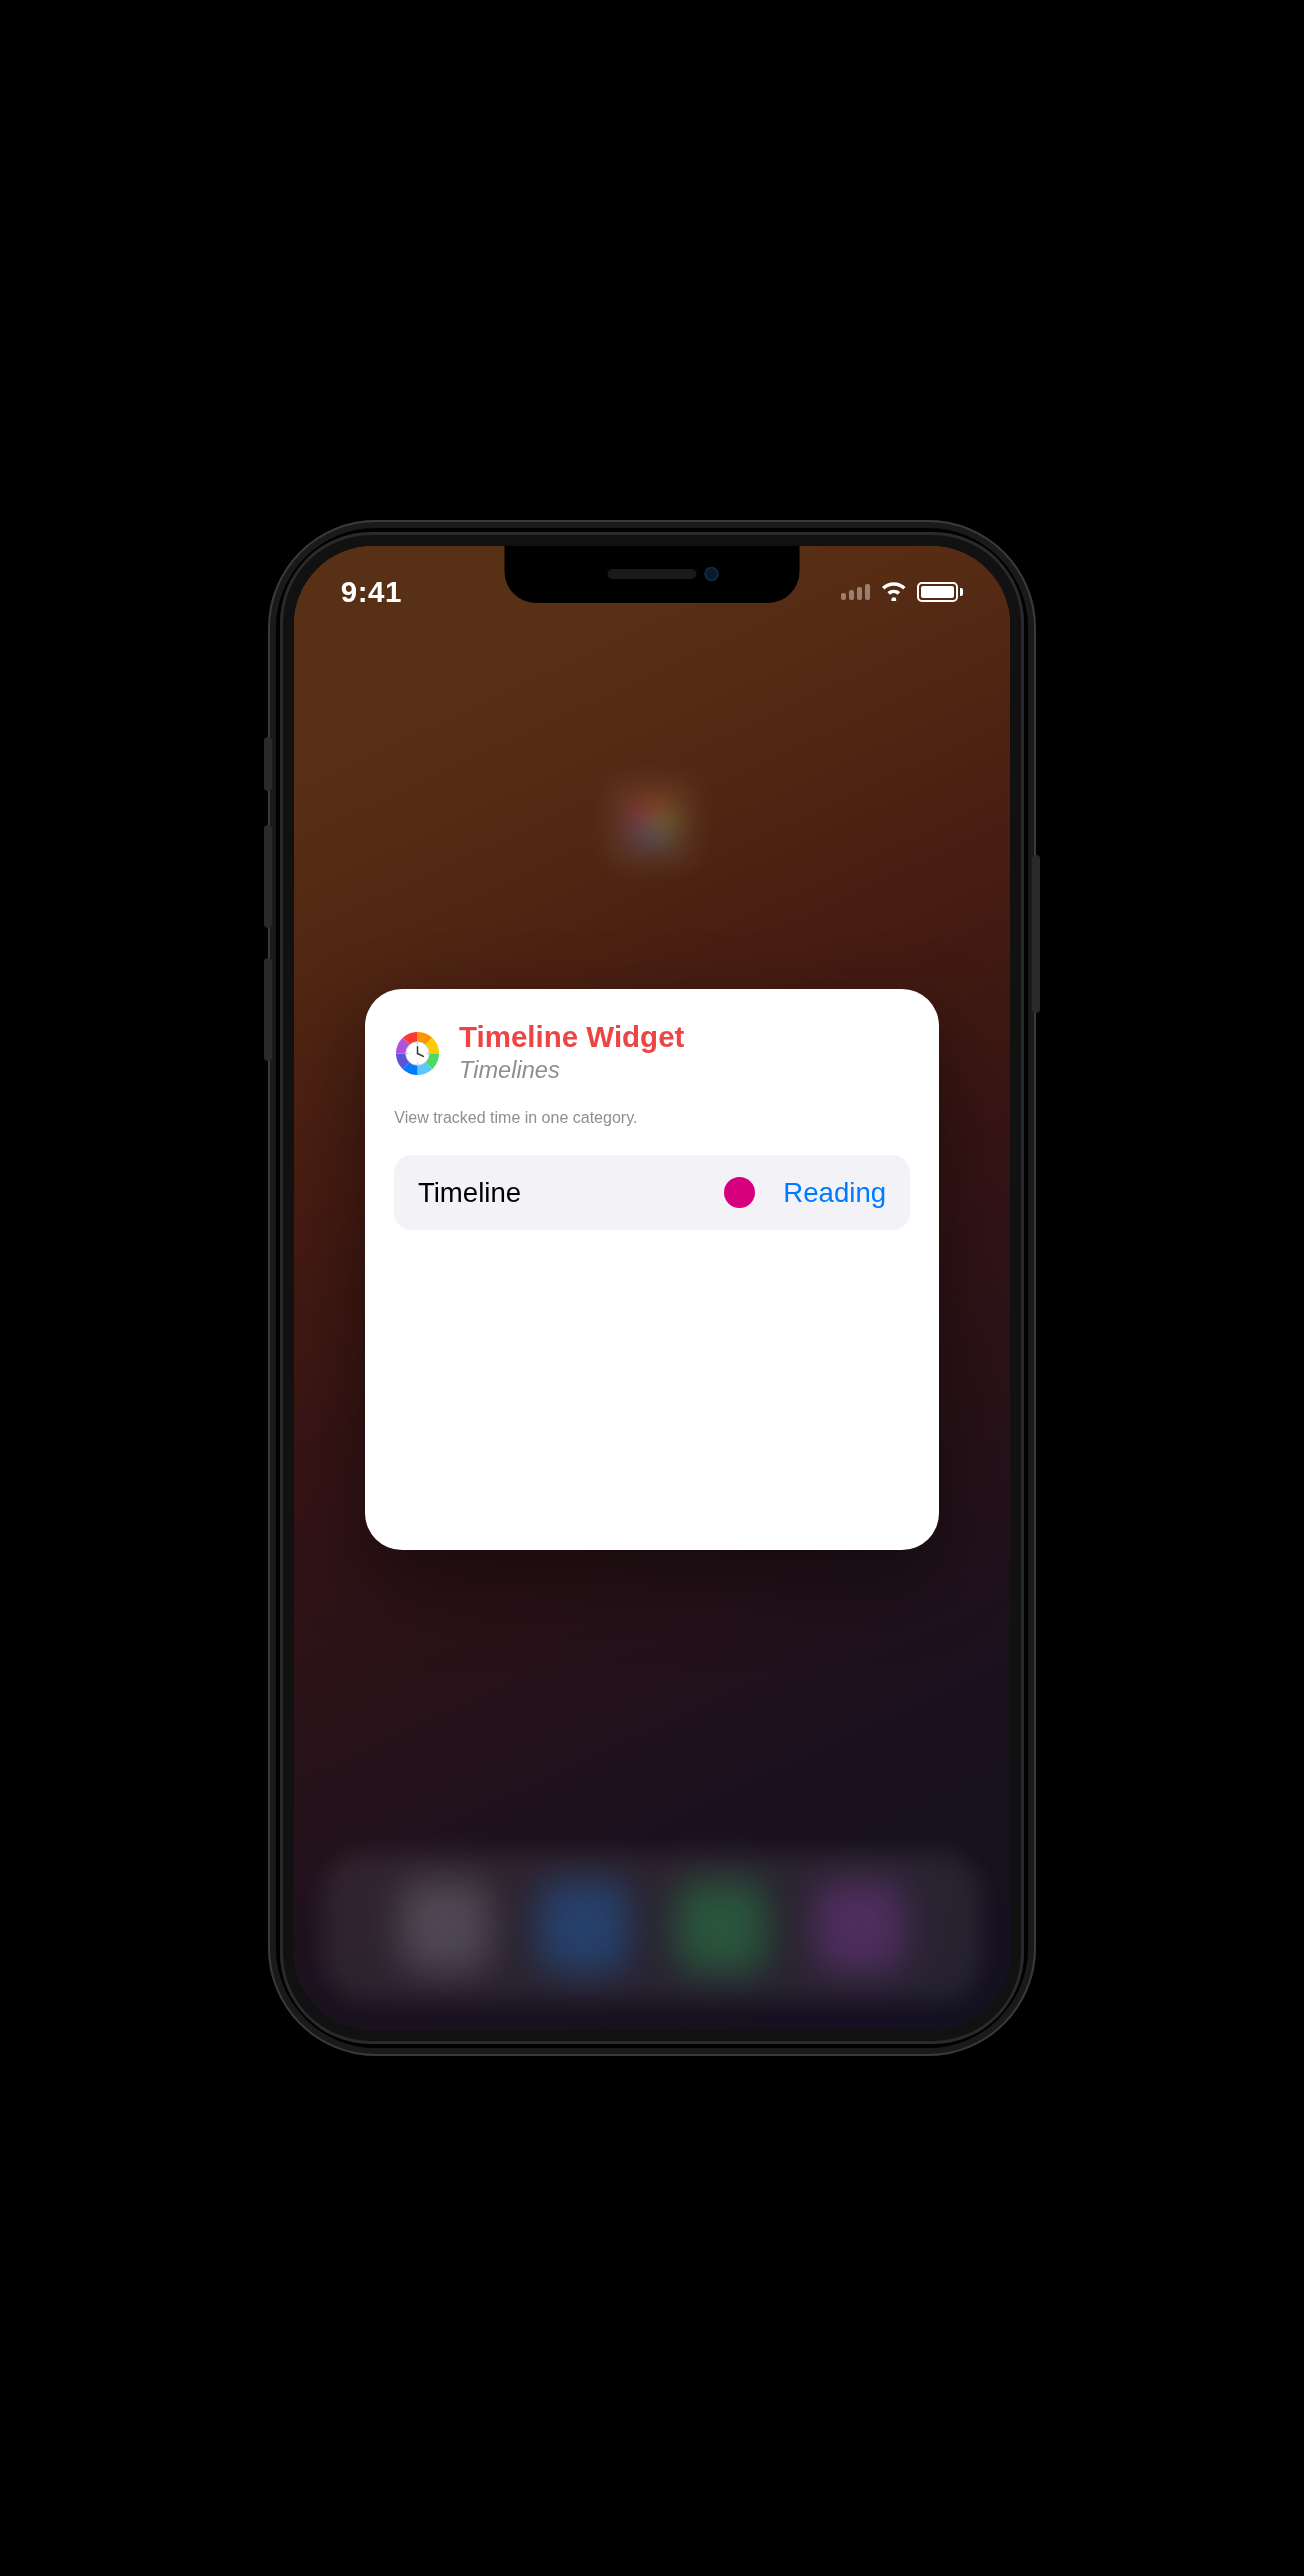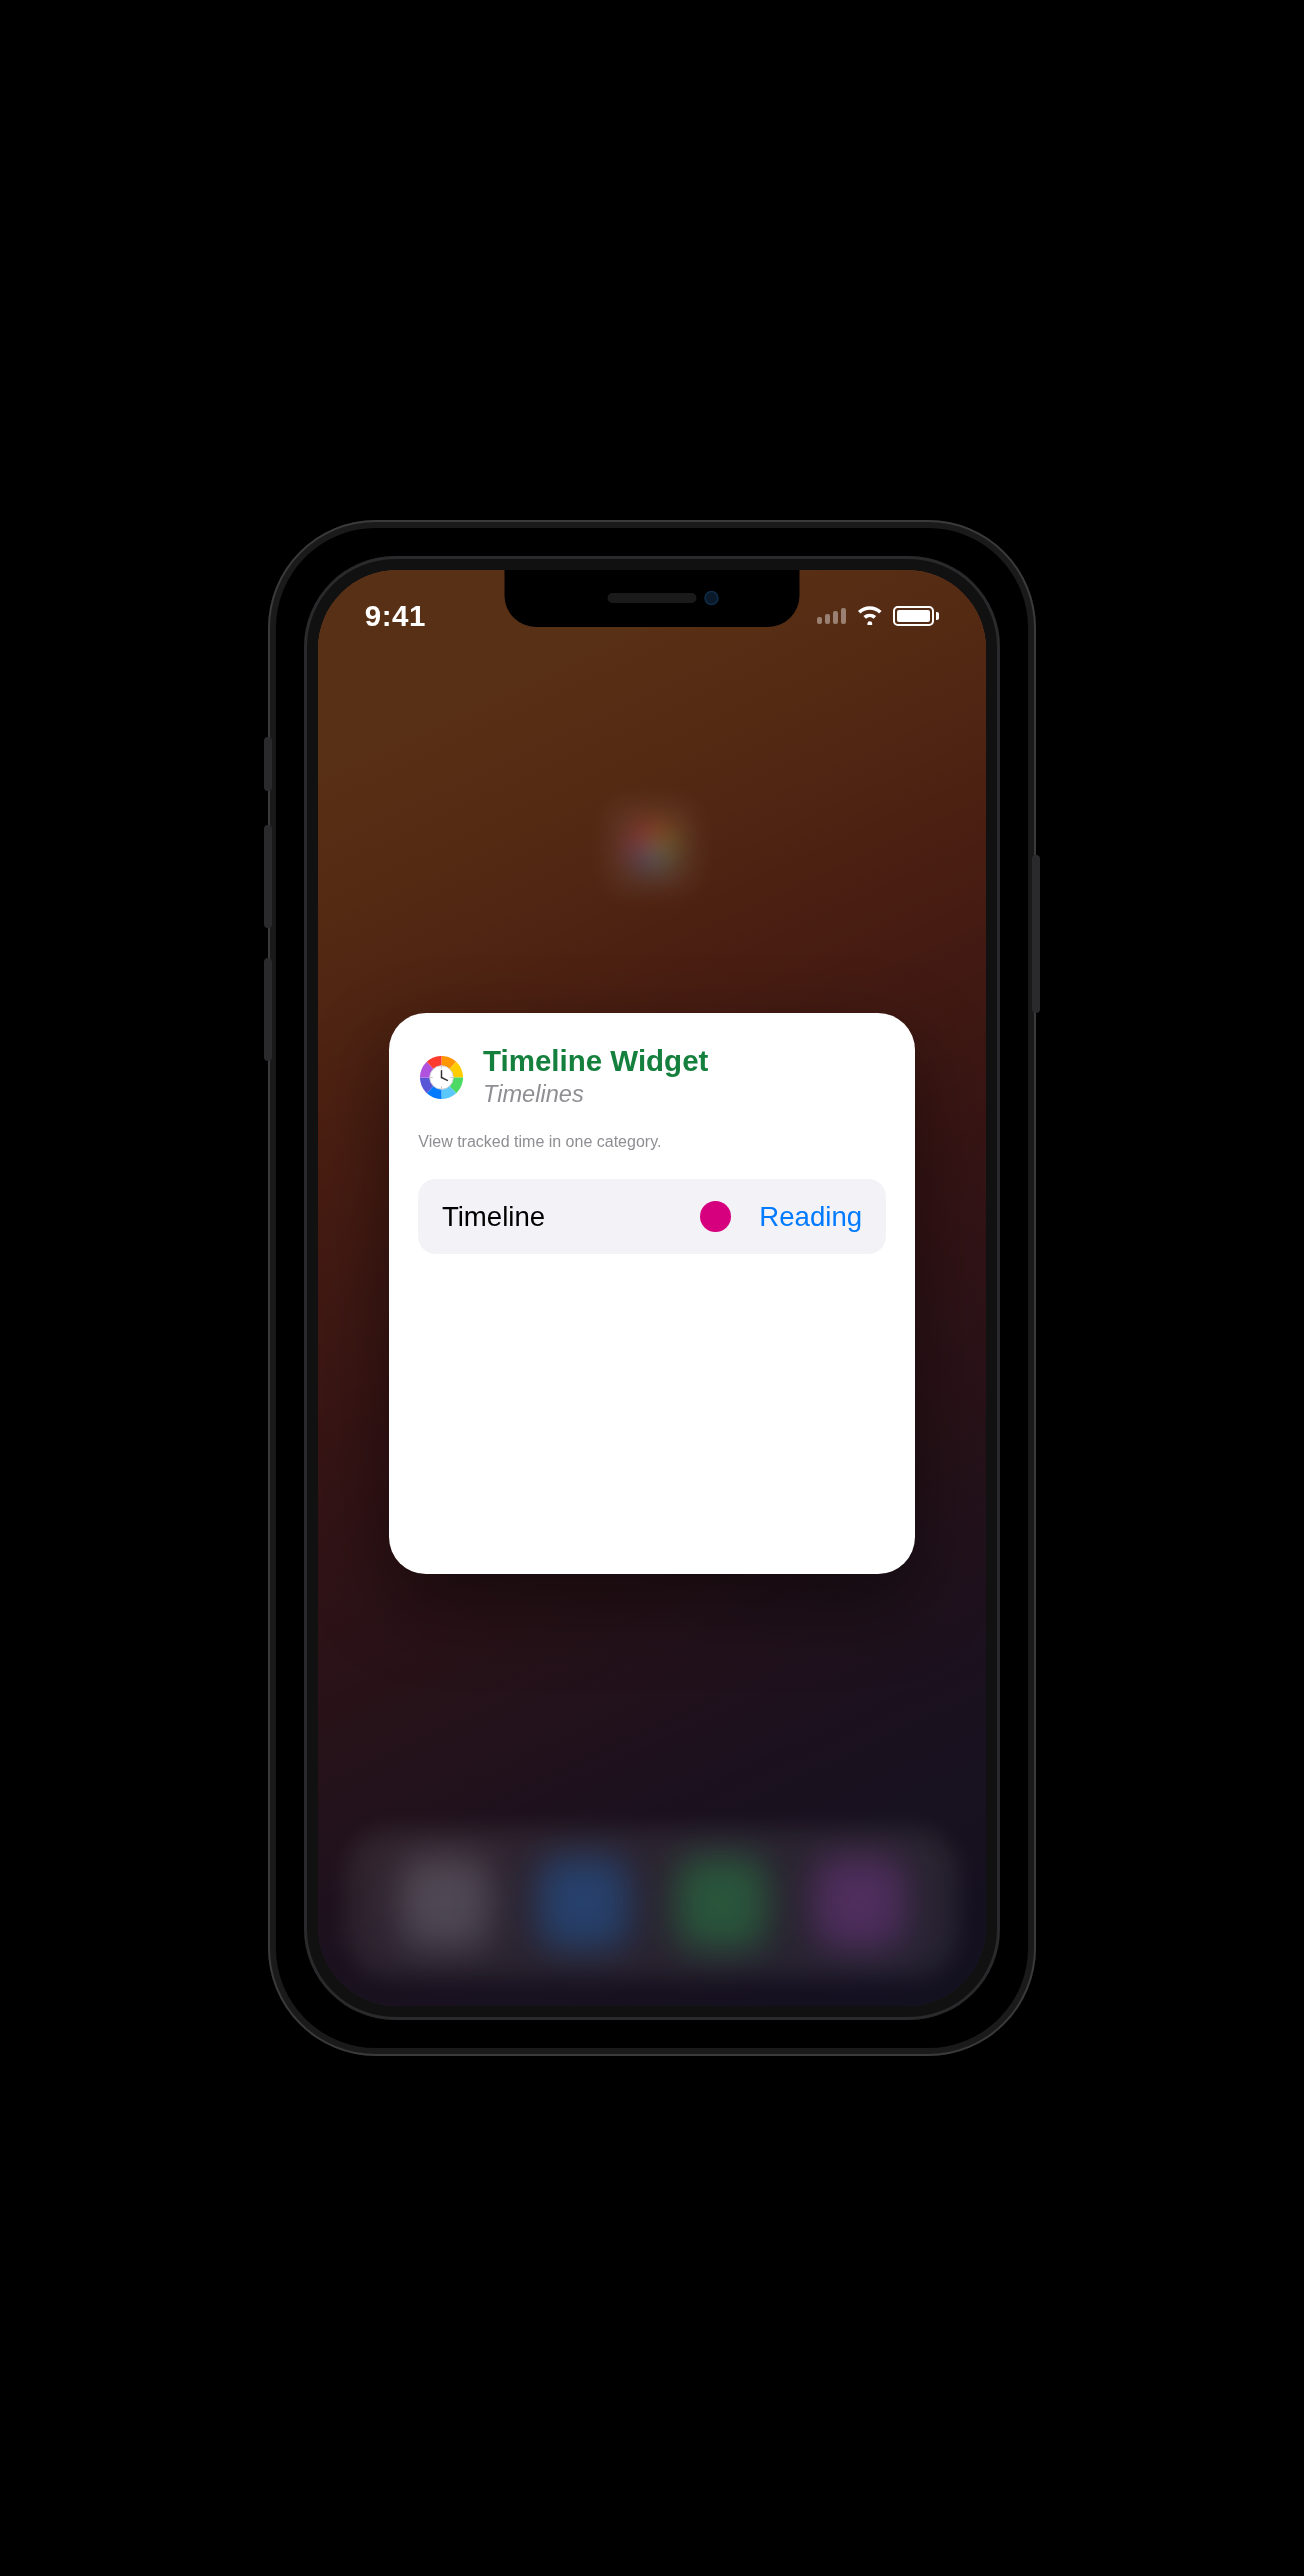--- a/index.html
+++ b/index.html
@@ -10,21 +10,21 @@
       align-items: center;
       justify-content: center;
       min-height: 100vh;
       padding: 19.7px 0;
     }
     .phone {
       width: 768px;
       height: 1536px;
       background: #000;
       border-radius: 108px;
-      padding: 36px;
+      padding: 12px;
       position: relative;
       box-shadow: inset 0 0 0 2px #3a3a3c, inset 0 0 0 7.9px #1a1a1a;
     }
     .phone-inner {
       width: 100%;
       height: 100%;
       background: #111;
       border-radius: 91px;
       padding: 13.8px;
       position: relative;
@@ -101,21 +101,21 @@
     .card {
       position: absolute; top: 443px; left: 71px; right: 71px;
       background: #fff; border-radius: 37px;
       padding: 31.5px 29.5px 39px;
       box-shadow: 0 29.5px 79px rgba(0,0,0,.45);
       z-index: 20;
       min-height: 561px;
     }
     .card-header { display: flex; align-items: center; gap: 17.7px; margin-bottom: 23.6px; }
     .app-icon { width: 47px; height: 47px; flex-shrink: 0; }
-    .card-title { font-size: 29.5px; font-weight: 600; color: #15803d; line-height: 1.15; text-align: right; }
+    .card-title { font-size: 29.5px; font-weight: 600; color: #ef4444; line-height: 1.15; text-align: right; }
     .card-subtitle { font-size: 23.6px; color: #8e8e93; line-height: 1.25; margin-top: 2px; font-style: italic; }
     .card-desc { font-size: 16px; color: #8e8e93; margin-bottom: 27.6px; }
     .settings-group { background: #f2f2f7; border-radius: 17.7px; overflow: hidden; }
     .setting-row { display: flex; align-items: flex-start; justify-content: space-between; padding: 21.7px 23.6px; }
     .setting-row + .setting-row { border-top: 1px solid #e1e1e6; }
     .setting-label { font-size: 27.6px; color: #000; }
     .setting-value { display: flex; align-items: center; gap: 28px; font-size: 27.6px; color: #007aff; }
     .color-dot { width: 31.5px; height: 31.5px; border-radius: 50%; background: #d6007f; }
     .wheel-svg { display: block; }
   </style>

